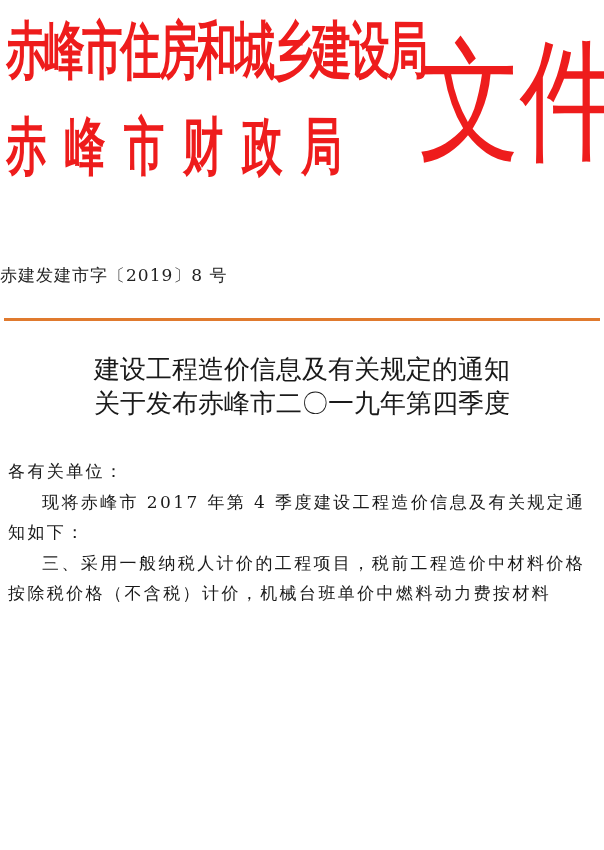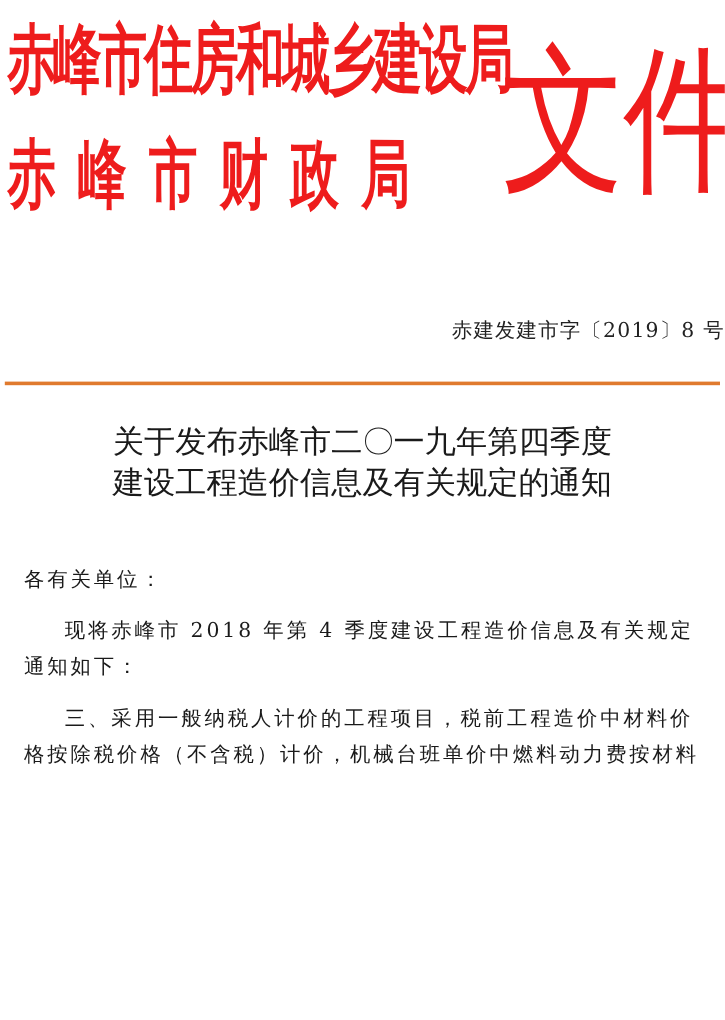--- a/index.html
+++ b/index.html
@@ -1,39 +1,39 @@
 <!DOCTYPE html>
 <html><head>
 <meta charset="utf-8">
 <style>
   html, body { margin:0; padding:0; background:#ffffff; }
   body { width:604px; height:850px; overflow:hidden; position:relative; font-family:"DejaVu Serif", serif; }
   .hdr { position:absolute; color:#ee1c1c; font-family:"DejaVu Sans", sans-serif; font-weight:bold; }
   .org1 { left:6px; top:8px; font-size:56px; letter-spacing:-3px; line-height:76px; white-space:nowrap; transform:scaleX(0.72) scaleY(1.12); transform-origin:left top; }
   .org2 { left:6px; top:104px; font-size:56px; line-height:76px; white-space:nowrap; transform:scaleX(0.72) scaleY(1.12); transform-origin:left top; letter-spacing:26px; }
   .wenjian { left:418px; top:20px; font-size:132px; font-weight:normal; line-height:160px; white-space:nowrap; transform:scaleX(0.78); transform-origin:left top; letter-spacing:-2px; }
-  .docno { position:absolute; left:0; width:604px; top:264px; text-align:right; font-size:17px; color:#222; letter-spacing:1px; }
+  .docno { position:absolute; left:0; width:604px; top:264px; text-align:left; font-size:17px; color:#222; letter-spacing:1px; }
   .rule { position:absolute; left:4px; width:596px; top:318px; height:3px; background:#e07a2e; }
   .title { position:absolute; left:0; width:604px; top:352px; text-align:center; font-size:26px; line-height:34px; color:#1a1a1a; }
   .body { position:absolute; left:8px; width:592px; top:456px; font-size:17px; line-height:30.5px; color:#1a1a1a; letter-spacing:2.4px; }
-  .body p { margin:12px; }
+  .body p { margin:0; }
   .indent { text-indent:2em; }
 </style>
 </head>
 <body>
 
 <div class="hdr org1">赤峰市住房和城乡建设局</div>
 <div class="hdr org2">赤峰市财政局</div>
 <div class="hdr wenjian">文件</div>
 
 <div class="docno">赤建发建市字〔2019〕8 号</div>
 <div class="rule"></div>
 
 <div class="title">
+  <div>建设工程造价信息及有关规定的通知</div>
   <div>关于发布赤峰市二〇一九年第四季度</div>
-  <div>建设工程造价信息及有关规定的通知</div>
 </div>
 
 <div class="body">
   <p>各有关单位：</p>
-  <p class="indent">现将赤峰市 2018 年第 4 季度建设工程造价信息及有关规定通知如下：</p>
+  <p class="indent">现将赤峰市 2017 年第 4 季度建设工程造价信息及有关规定通知如下：</p>
   <p class="indent">三、采用一般纳税人计价的工程项目，税前工程造价中材料价格按除税价格（不含税）计价，机械台班单价中燃料动力费按材料</p>
 </div>
 
 </body></html>

